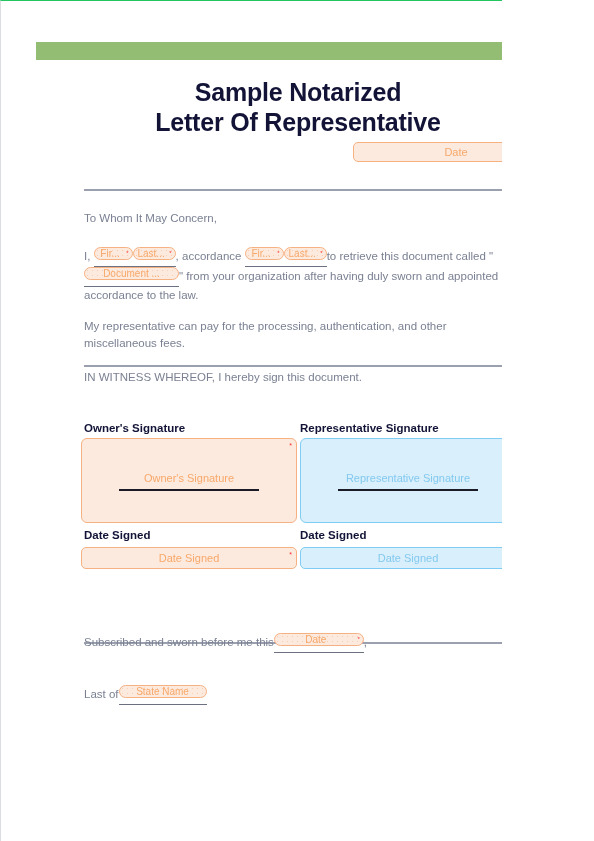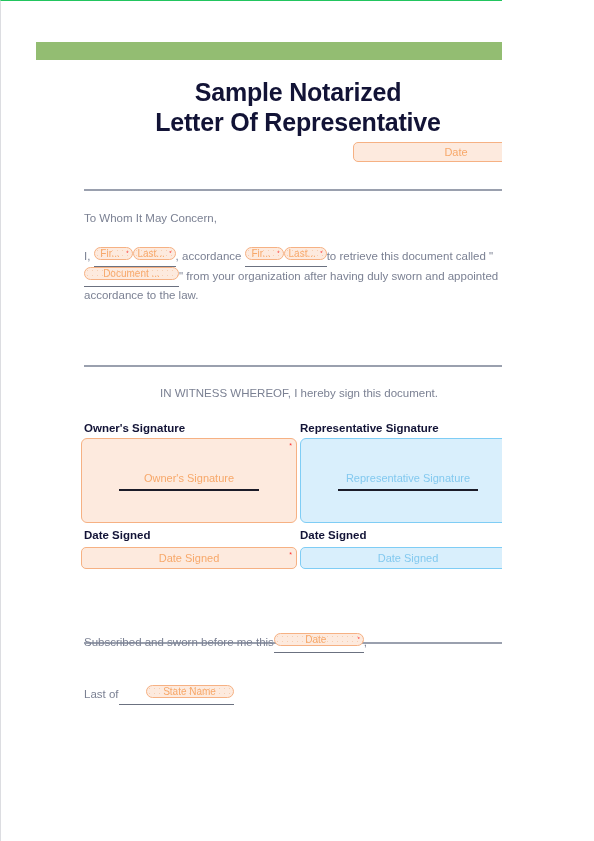--- a/index.html
+++ b/index.html
@@ -105,21 +105,21 @@
     position: absolute;
     left: 83px;
     width: 430px;
     color: #7b8193;
     font-size: 11.5px;
     line-height: 17px;
   }
   .p-concern { top: 209px; }
   .p-main    { top: 246px; }
   .p-fees    { top: 317px; }
-  .p-witness { top: 384px; text-align: center; }
+  .p-witness { top: 368px; }
 
   
   .inline-wrap {
     display: inline-block;
     position: relative;
     vertical-align: baseline;
     border-bottom: 1px solid #6b7180;
     padding-bottom: 1px;
   }
   .pill {
@@ -210,21 +210,21 @@
     position: absolute;
     left: 83px;
     color: #7b8193;
     font-size: 11.5px;
     line-height: 17px;
   }
   .n-sworn { top: 632px; }
   .n-state { top: 684px; }
 
   .pill.w-date  { width: 90px; }
-  .pill.w-state { width: 88px; padding-right: 3px; margin-left: 27px; }
+  .pill.w-state { width: 88px; padding-right: 3px; }
 </style>
 </head>
 <body>
 
 <div class="page">
 
   <div class="header-bar"></div>
 
   <div class="title">
     <span class="line">Sample Notarized</span>
@@ -238,20 +238,21 @@
   <div class="divider d1"></div>
 
   <div class="para p-concern">To Whom It May Concern,</div>
 
   <div class="para p-main">
     <span>I,</span>
     <span class="inline-wrap"><span class="pill w-first"><span>Fir...</span><span class="req">*</span></span></span><span class="inline-wrap"><span class="pill w-last"><span>Last...</span><span class="req">*</span></span></span><span>, accordance</span>
     <span class="inline-wrap"><span class="pill w-first"><span>Fir...</span><span class="req">*</span></span></span><span class="inline-wrap"><span class="pill w-last"><span>Last...</span><span class="req">*</span></span></span><span>to retrieve this document called "</span><span class="inline-wrap"><span class="pill w-doc"><span>Document ...</span></span></span><span>" from your organization after having duly sworn and appointed in accordance to the law.</span>
   </div>
 
+  <div class="para p-fees">My representative can pay for the processing, authentication, and other miscellaneous fees.</div>
 
   <div class="divider d2"></div>
 
   <div class="para p-witness">IN WITNESS WHEREOF, I hereby sign this document.</div>
 
   <div class="sig-label lbl-owner-sig">Owner's Signature</div>
   <div class="sig-label lbl-rep-sig">Representative Signature</div>
 
   <div class="field sig-box left">
     <span class="req">*</span>

